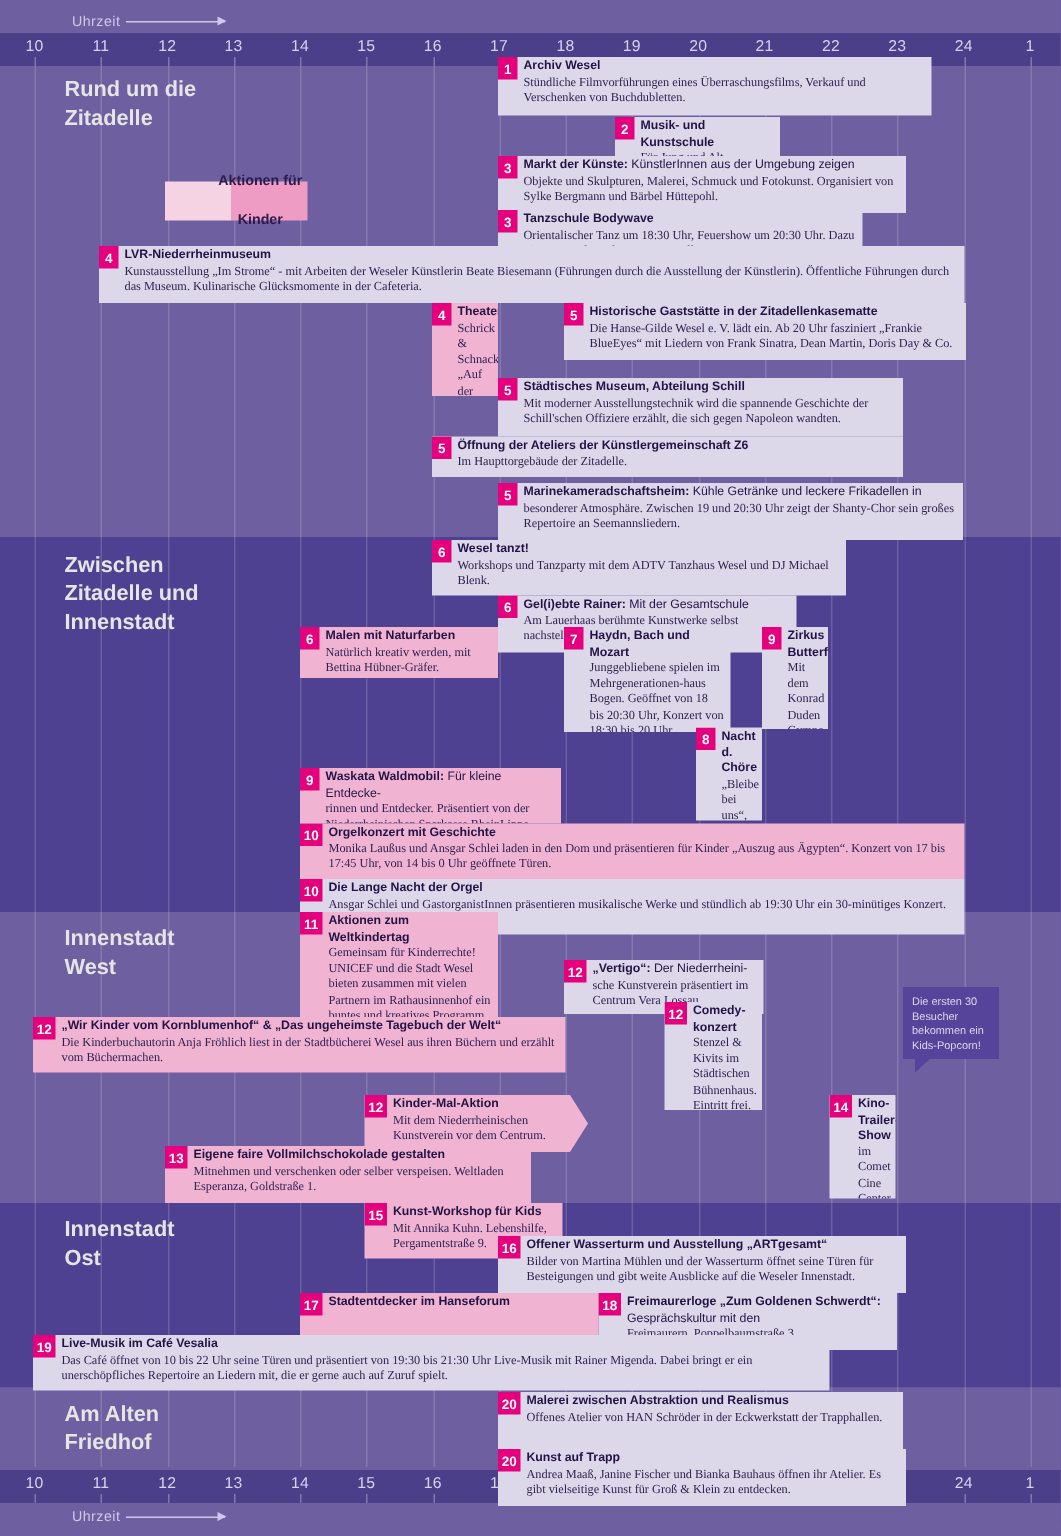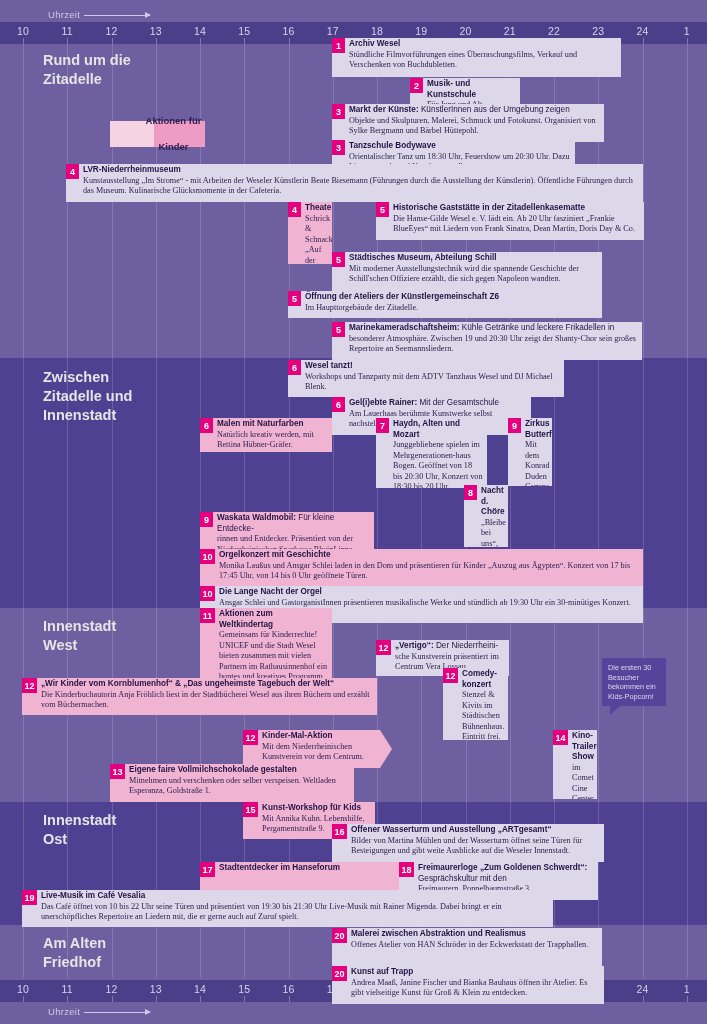--- a/index.html
+++ b/index.html
@@ -299,21 +299,21 @@
     <div class="badge">6</div>
     <div class="body">
       <div class="t">Malen mit Naturfarben</div>
       <div class="d">Natürlich kreativ werden, mit Bettina Hübner-Gräfer.</div>
     </div>
   </div>
 
   <div class="ev lav" style="left:376px;top:418px;width:111px;height:70px;">
     <div class="badge">7</div>
     <div class="body">
-      <div class="t">Haydn, Alten und Mozart</div>
+      <div class="t">Haydn, Bach und Mozart</div>
       <div class="d">Junggebliebene spielen im Mehrgenerationen-haus Bogen. Geöffnet von 18 bis 20:30 Uhr, Konzert von 18:30 bis 20 Uhr.</div>
     </div>
   </div>
 
   <div class="ev lav" style="left:508px;top:418px;width:44px;height:68px;">
     <div class="badge">9</div>
     <div class="body">
       <div class="t">Zirkus Butterfly</div>
       <div class="d">Mit dem Konrad Duden Gymna-sium.</div>
     </div>

